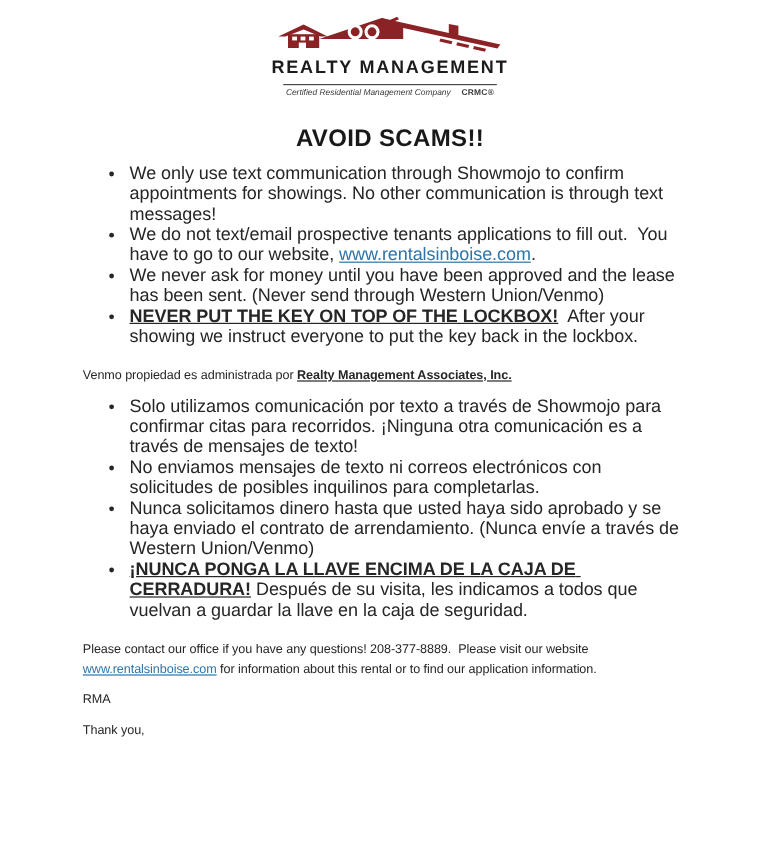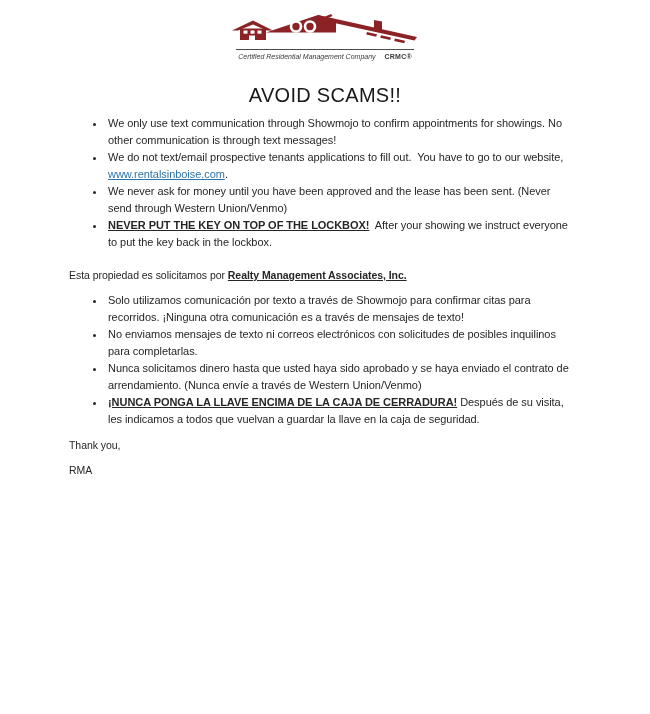--- a/index.html
+++ b/index.html
@@ -28,32 +28,32 @@
   .logo-name2{
     font-size:11px;font-weight:bold;letter-spacing:2.6px;
     color:var(--brand);margin-top:2px;line-height:12px;
   }
   .logo-divider{width:178px;border:none;border-top:1.2px solid #4a4a4a;margin:5px auto 2px auto;}
   .logo-tagline{font-size:7px;font-style:italic;color:#3a3a3a;line-height:9px;}
   .logo-tagline .crmc{font-style:normal;font-weight:bold;margin-left:9px;letter-spacing:0.2px;}
   
   .heading{
     margin-top:22px;text-align:center;
-    font-size:20px;font-weight:normal;color:#191919;letter-spacing:0.3px;line-height:24px;
+    font-size:20px;font-weight:bold;color:#191919;letter-spacing:0.3px;line-height:24px;
   }
   
   .para{margin:8px 0 0 0;font-size:10.5px;line-height:17px;letter-spacing:-0.05px;}
   .para span,.para a,li span,li a{white-space:pre-wrap;}
   .p-first{margin-top:34px;}
   .sect-gap{margin-top:16px;}
   .b-u{font-weight:bold;text-decoration:underline;}
   .link{color:var(--link);cursor:pointer;}
   ul.bullets{
     margin:8px 12px 0 0;padding:0 0 0 37px;list-style:disc;
-    font-size:11px;line-height:17px;letter-spacing:-0.05px;
+    font-size:15px;line-height:17px;letter-spacing:-0.05px;
   }
   ul.bullets li{margin:0;padding-left:2px;}
   .footer-para{margin-top:16px;}
   .thanks{margin-top:9px;}
   .sig{margin-top:8px;}
 </style>
 </head>
 <body>
 
 <div class="page">
@@ -83,49 +83,51 @@
           <rect x="13.5" y="16.5" width="4" height="3.2"></rect>
           <rect x="20.5" y="16.5" width="4" height="3.2"></rect>
           <rect x="27.5" y="16.5" width="4" height="3.2"></rect>
           <rect x="19" y="21.5" width="6" height="4.5"></rect>
         </g>
 
         <circle cx="66" cy="12.5" r="5" fill="none" stroke="#ffffff" stroke-width="2.6"></circle>
         <circle cx="80" cy="12.5" r="5" fill="none" stroke="#ffffff" stroke-width="2.6"></circle>
       </svg>
     </span>
+    <div class="logo-name1">REALTY MANAGEMENT</div>
     <hr class="logo-divider">
     <div class="logo-tagline">
       <span>Certified Residential Management Company</span><span class="crmc">CRMC®</span>
     </div>
   </div>
 
   <div class="heading">AVOID SCAMS!!</div>
 
   <div>
 
 
     <ul class="bullets">
       <li><span>We only use text communication through Showmojo to confirm appointments for showings. No other communication is through text messages!</span></li>
       <li><span>We do not text/email prospective tenants applications to fill out.  You have to go to our website, </span><a class="link" href="#">www.rentalsinboise.com</a><span>.</span></li>
       <li><span>We never ask for money until you have been approved and the lease has been sent. (Never send through Western Union/Venmo)</span></li>
       <li><span class="b-u">NEVER PUT THE KEY ON TOP OF THE LOCKBOX!</span><span>  After your showing we instruct everyone to put the key back in the lockbox.</span></li>
     </ul>
   </div>
 
   <div>
-    <p class="para sect-gap"><span>Esta propiedad es solicitamos por </span><span class="b-u">Realty Management Associates, Inc.</span></p>
+    <p class="para sect-gap"><span>Venmo propiedad es administrada por </span><span class="b-u">Realty Management Associates, Inc.</span></p>
 
 
     <ul class="bullets">
       <li><span>Solo utilizamos comunicación por texto a través de Showmojo para confirmar citas para recorridos. ¡Ninguna otra comunicación es a través de mensajes de texto!</span></li>
       <li><span>No enviamos mensajes de texto ni correos electrónicos con solicitudes de posibles inquilinos para completarlas.</span></li>
       <li><span>Nunca solicitamos dinero hasta que usted haya sido aprobado y se haya enviado el contrato de arrendamiento. (Nunca envíe a través de Western Union/Venmo)</span></li>
       <li><span class="b-u">¡NUNCA PONGA LA LLAVE ENCIMA DE LA CAJA DE CERRADURA!</span><span> Después de su visita, les indicamos a todos que vuelvan a guardar la llave en la caja de seguridad.</span></li>
     </ul>
   </div>
 
   <div>
+    <p class="para footer-para"><span>Please contact our office if you have any questions! 208-377-8889.  Please visit our website </span><a class="link" href="#">www.rentalsinboise.com</a><span> for information about this rental or to find our application information.</span></p>
+    <p class="para sig">RMA</p>
     <p class="para thanks">Thank you,</p>
-    <p class="para sig">RMA</p>
   </div>
 
 </div>
 
 </body></html>

